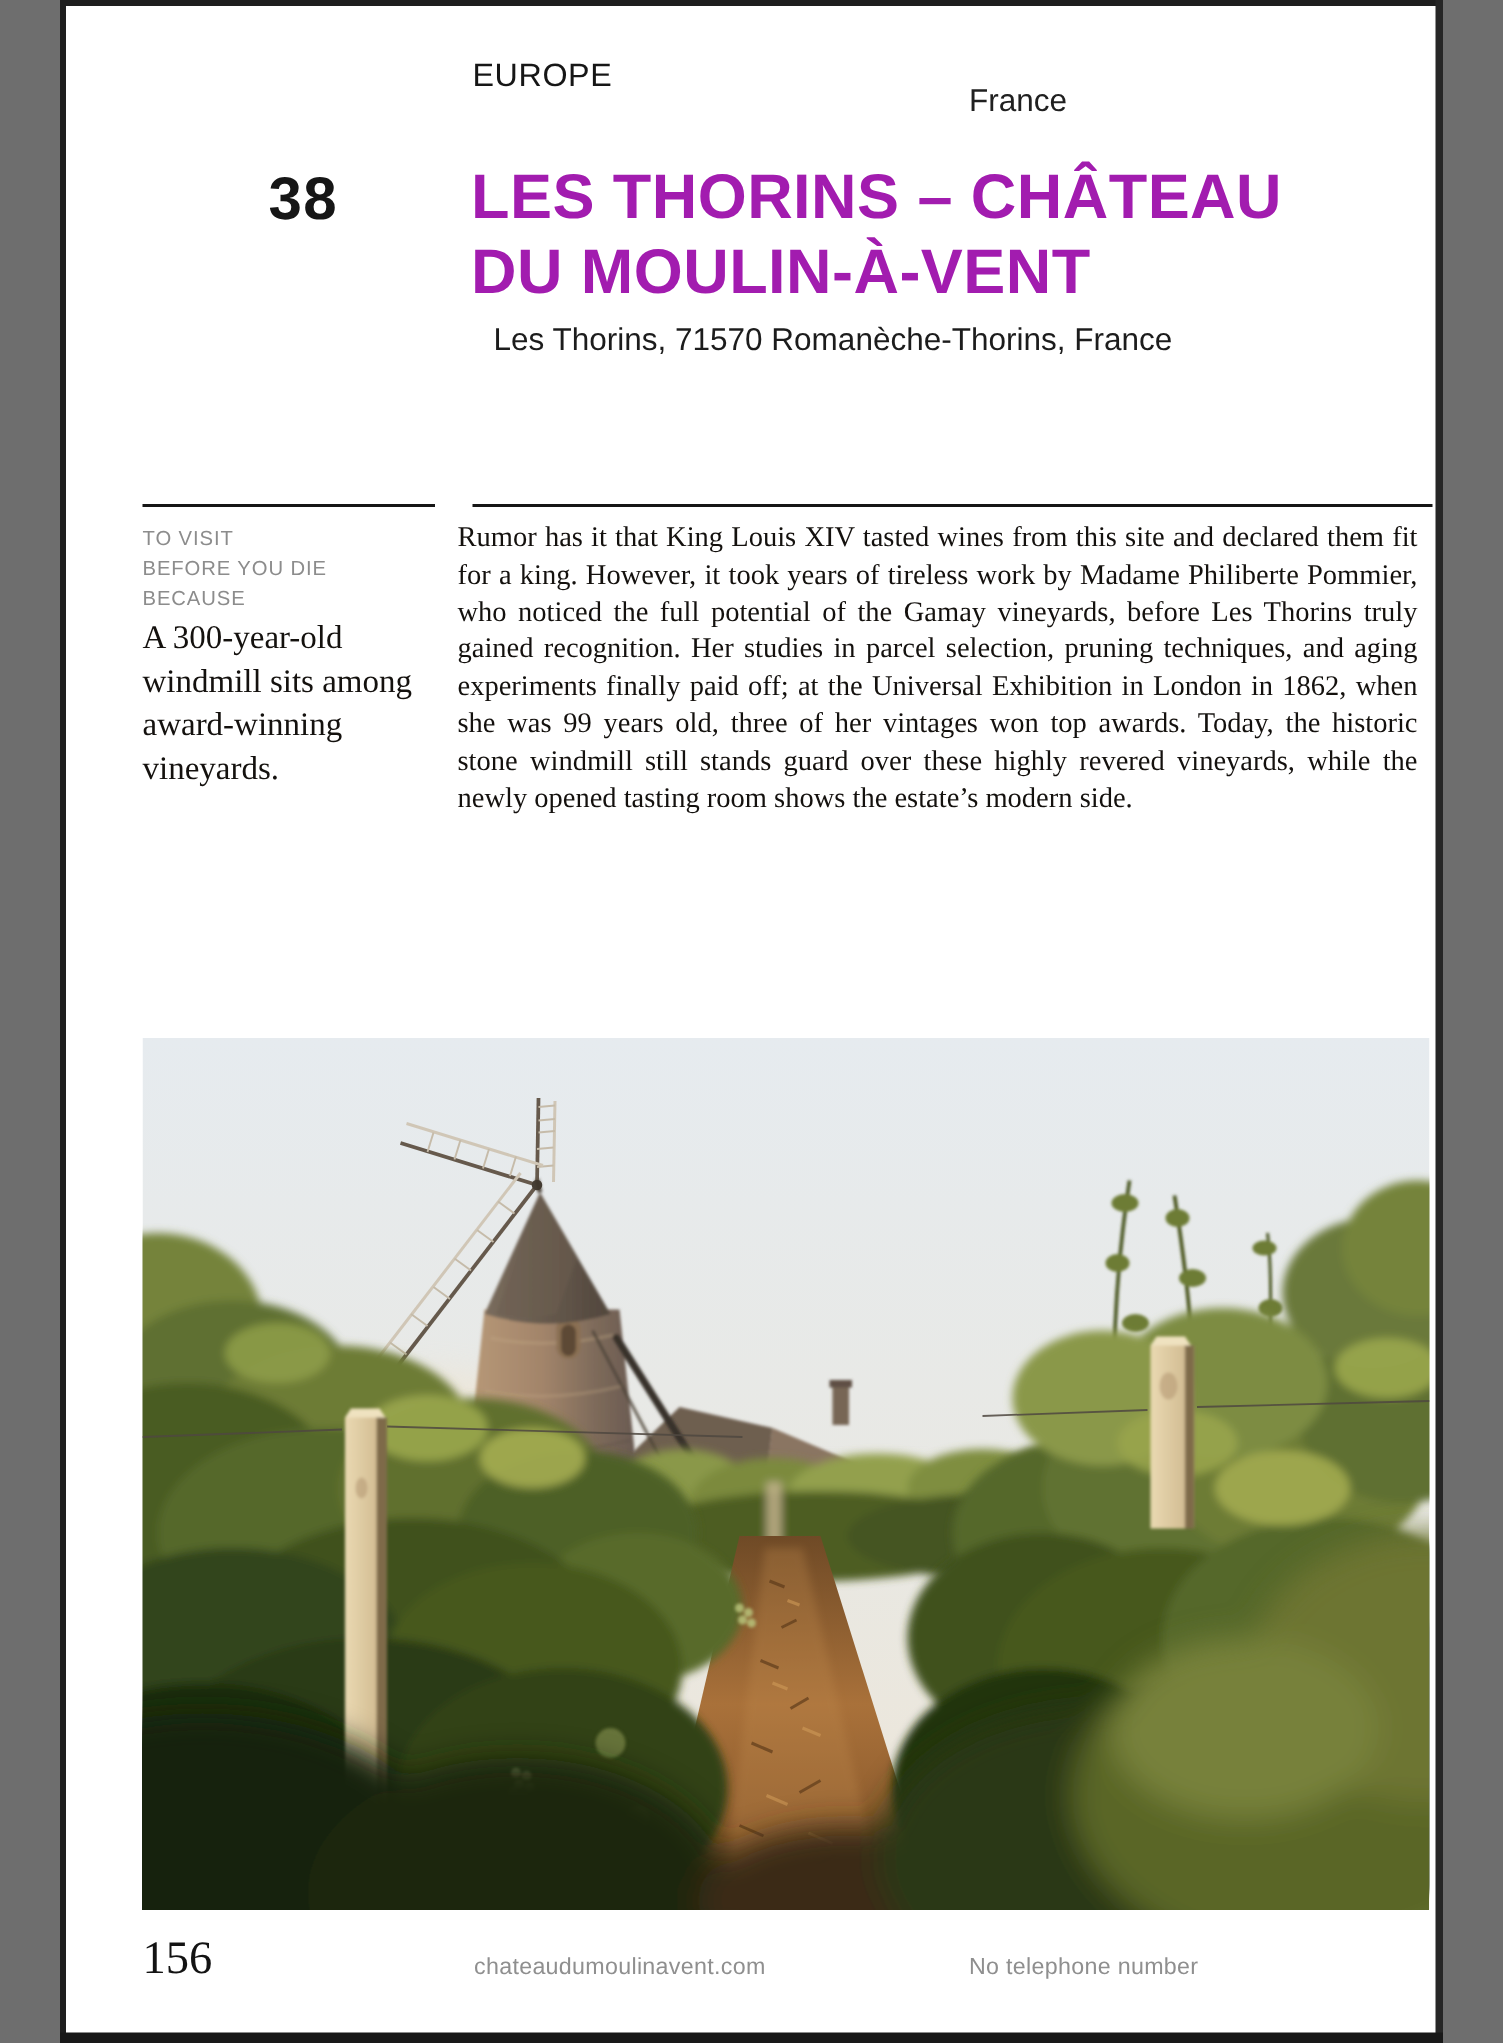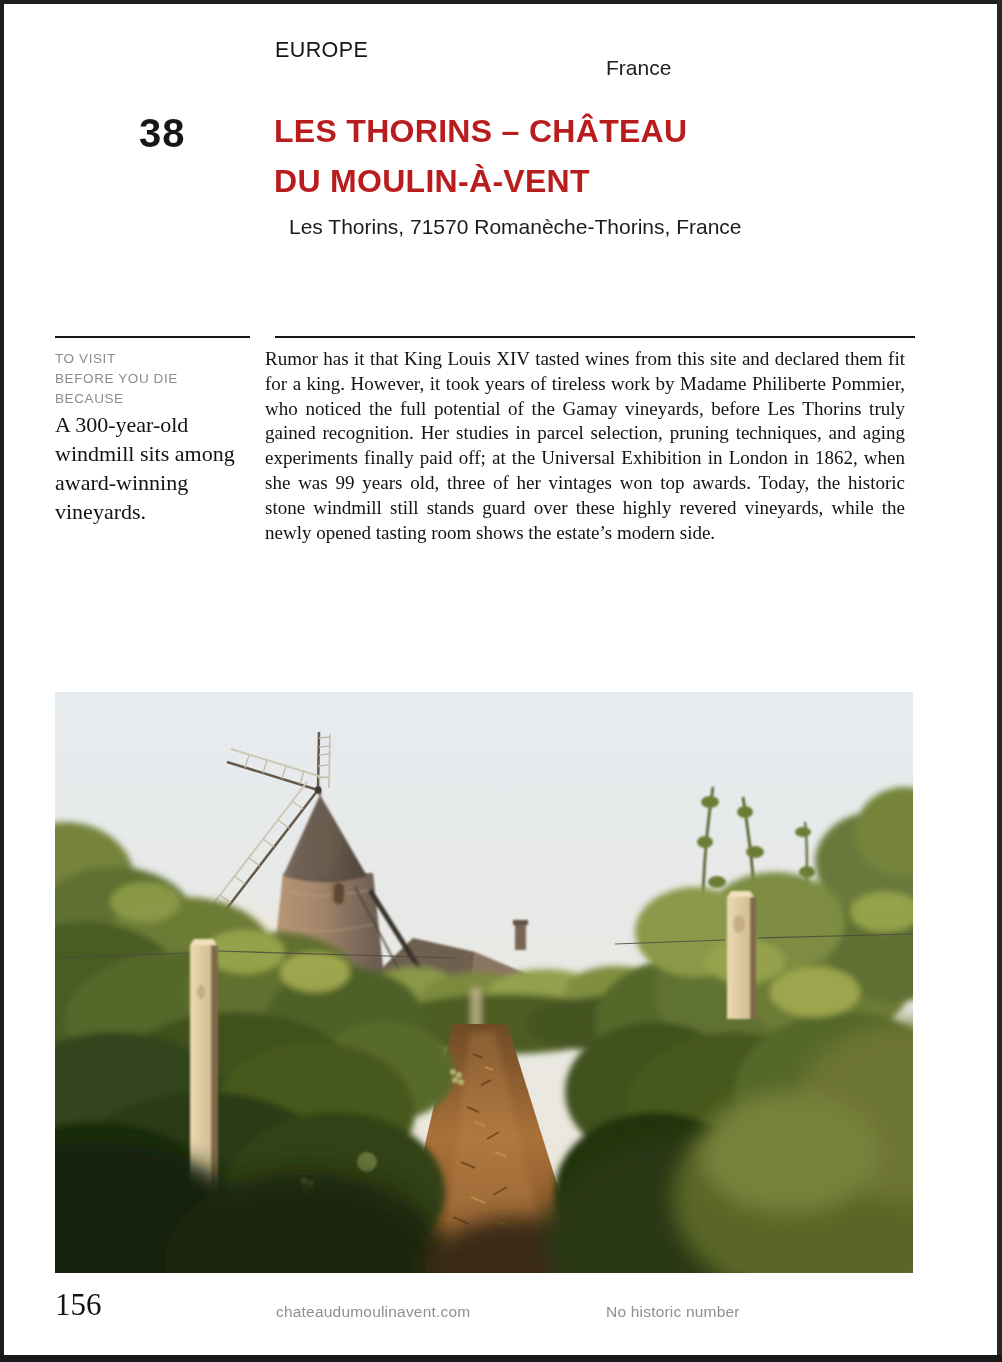--- a/index.html
+++ b/index.html
@@ -1,34 +1,34 @@
 <!DOCTYPE html>
 <html><head>
 <meta charset="utf-8">
 <style>
   html,body{margin:0;padding:0;background:#6e6e6e;}
   .page{
-    position:relative;width:1002px;height:1362px;background:#ffffff;
+    position:relative;width:922px;height:1362px;background:#ffffff;
     font-family:"Liberation Sans",sans-serif;color:#1d1d1b;overflow:hidden;
     margin:0 auto;
   }
   
   .edge{position:absolute;background:#1e1e1e;z-index:50;}
   .edge-top{left:0;top:0;width:100%;height:4px;}
   .edge-left{left:0;top:0;width:4px;height:100%;}
   .edge-right{right:0;top:0;width:5px;height:100%;background:#262626;}
   .edge-bottom{left:0;bottom:0;width:100%;height:7px;background:#181818;}
 
   .region{position:absolute;left:275px;top:38px;font-size:21.5px;letter-spacing:.4px;color:#161616;}
   .country{position:absolute;left:606px;top:39px;font-size:21px;color:#202020;margin-top:17px;}
 
   .num{position:absolute;left:139px;top:111px;font-size:40px;font-weight:700;letter-spacing:1px;color:#161616;}
   .title{
     position:absolute;left:274px;top:106px;width:660px;
-    font-size:32px;font-weight:700;line-height:50px;letter-spacing:.3px;color:#b91c1c;
+    font-size:42px;font-weight:700;line-height:50px;letter-spacing:.3px;color:#a21caf;
   }
   .address{position:absolute;left:289px;top:215px;font-size:21px;color:#1c1c1c;text-align:center;}
 
   .side-rule{position:absolute;left:55px;top:336px;width:195px;height:2px;background:#161616;}
   .main-rule{position:absolute;left:275px;top:336px;width:640px;height:2px;background:#161616;}
 
   .side-label{
     position:absolute;left:55px;top:349px;font-size:13.5px;line-height:20px;
     letter-spacing:.6px;color:#8c8c8c;white-space:pre-line;
   }
@@ -319,14 +319,14 @@
         <ellipse cx="640" cy="545" rx="150" ry="100" fill="#2c3712"></ellipse>
         <ellipse cx="780" cy="505" rx="160" ry="110" fill="#5a6628"></ellipse>
         <ellipse cx="858" cy="420" rx="120" ry="90" fill="#6d7530"></ellipse>
         <ellipse cx="735" cy="460" rx="90" ry="60" fill="#77813a"></ellipse>
       </g>
     </svg>
   </div>
 
   <div class="page-num">156</div>
   <div class="website">chateaudumoulinavent.com</div>
-  <div class="phone">No historic number</div>
+  <div class="phone">No telephone number</div>
 </div>
 
 </body></html>

